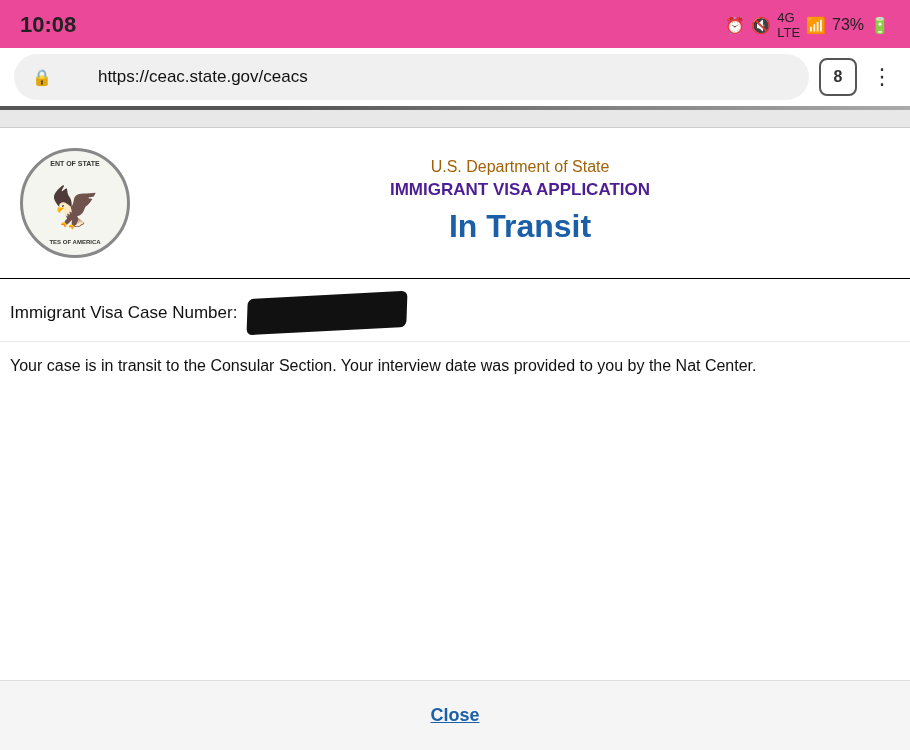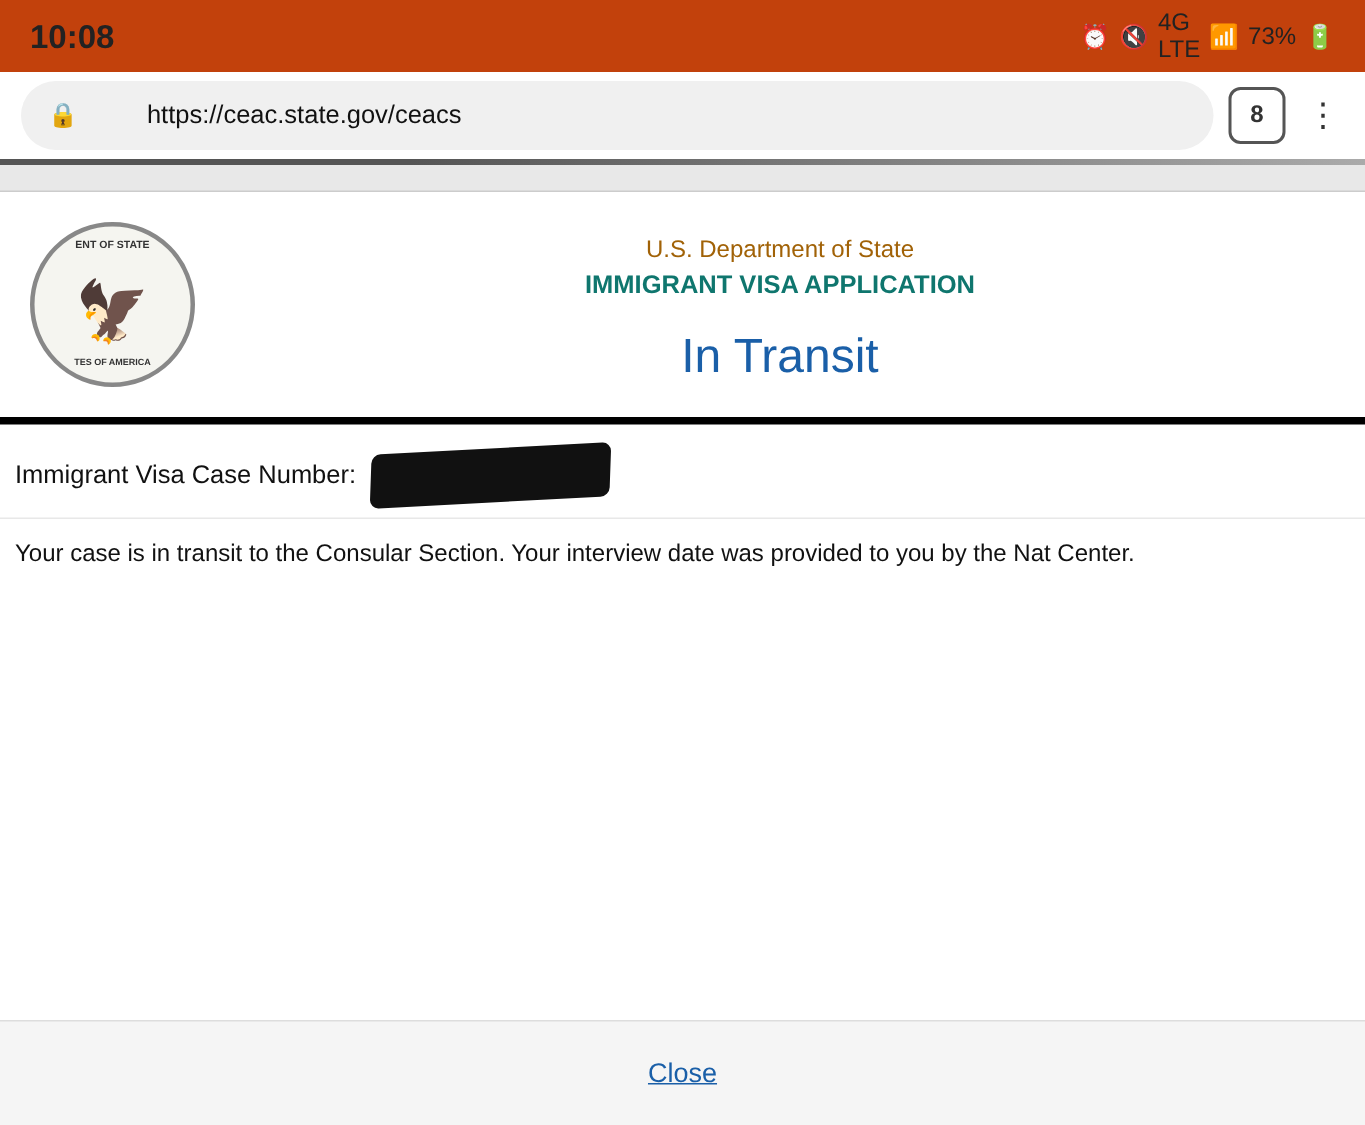--- a/index.html
+++ b/index.html
@@ -7,21 +7,21 @@
     body {
       width: 910px;
       height: 750px;
       background: #fff;
       font-family: Arial, sans-serif;
       overflow: hidden;
     }
 
     
     .status-bar {
-      background: #c2410c;
+      background: #ec4899;
       display: flex;
       justify-content: space-between;
       align-items: center;
       padding: 8px 20px 6px 20px;
       height: 48px;
     }
 
     .status-time {
       font-size: 22px;
       font-weight: bold;
@@ -197,37 +197,37 @@
 
     .dept-name {
       font-size: 16px;
       color: #a16207;
       margin-bottom: 4px;
     }
 
     .visa-title {
       font-size: 17px;
       font-weight: bold;
-      color: #0f766e;
-      margin-bottom: 19px;
+      color: #4c1d95;
+      margin-bottom: 8px;
     }
 
     .status-title {
       font-size: 32px;
-      font-weight: normal;
+      font-weight: bold;
       color: #1a5fa8;
     }
 
     
     .case-number-row {
       padding: 16px 10px 10px 10px;
       display: flex;
       align-items: center;
       gap: 10px;
-      border-top: 5px solid #000000;
+      border-top: 1px solid #000000;
       margin-top: 10px;
     }
 
     .case-number-label {
       font-size: 17px;
       color: #111;
       white-space: nowrap;
     }
 
     .redacted-blob {
@@ -253,41 +253,42 @@
     .bottom-bar {
       margin-top: auto;
       border-top: 1px solid #ddd;
       background: #f5f5f5;
       padding: 16px;
       text-align: center;
       height: 70px;
       display: flex;
       align-items: center;
       justify-content: center;
+      font-weight: bold;
     }
 
     .close-link {
       font-size: 18px;
       color: #1a5fa8;
       text-decoration: underline;
       cursor: pointer;
     }
   </style>
 </head>
 <body>
 
 <div class="status-bar">
   <span class="status-time">10:08</span>
   <div class="status-icons">
 
     <span class="status-icon">⏰</span>
 
     <span class="status-icon">🔇</span>
 
-    <span class="status-icon" style="font-size:16px;">4G<br style="line-height:0">LTE</span>
+    <span class="status-icon" style="font-size:13px;">4G<br style="line-height:0">LTE</span>
 
     <span class="status-icon">📶</span>
 
     <span class="battery-text">73%</span>
     <span class="status-icon">🔋</span>
   </div>
 </div>
 
 <div class="browser-bar">
   <div class="url-bar">

